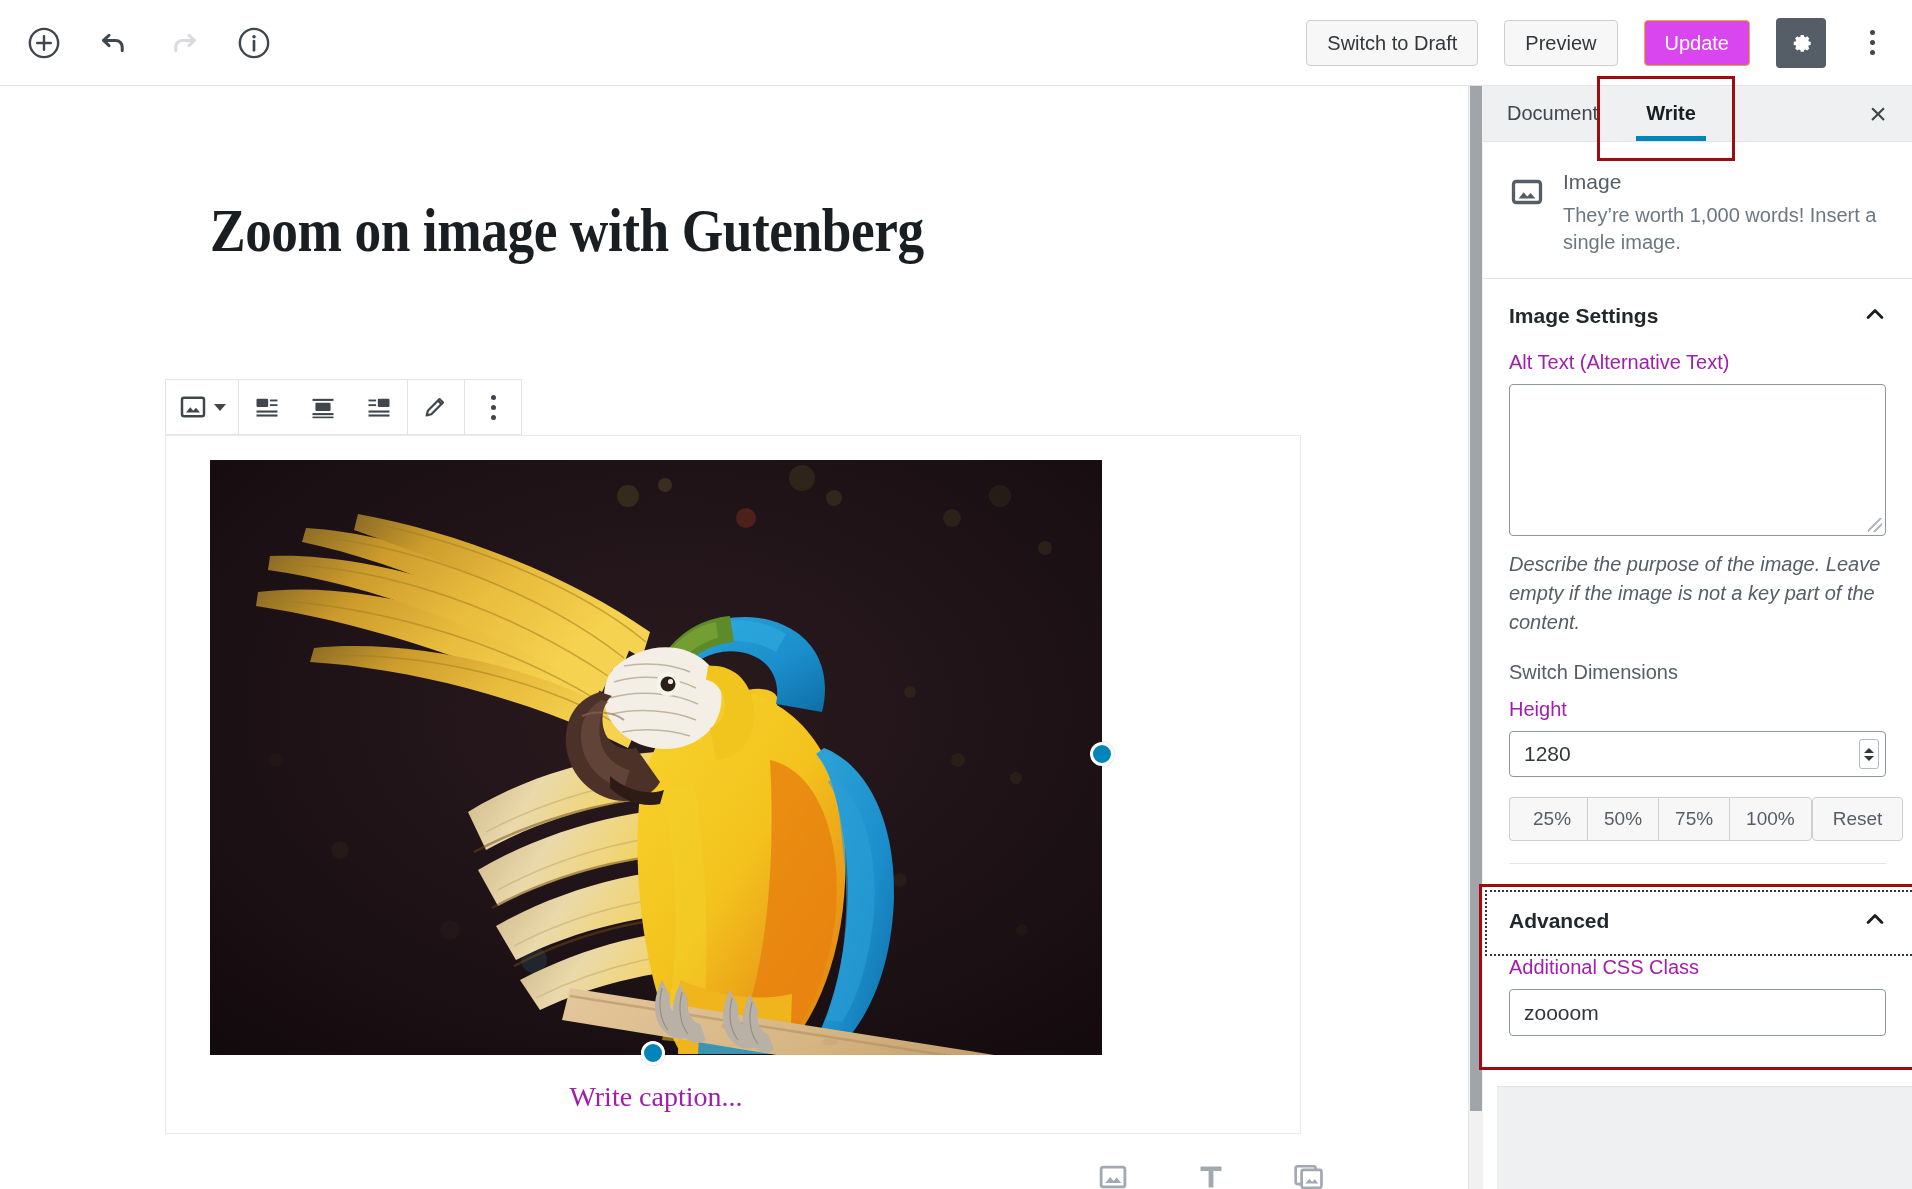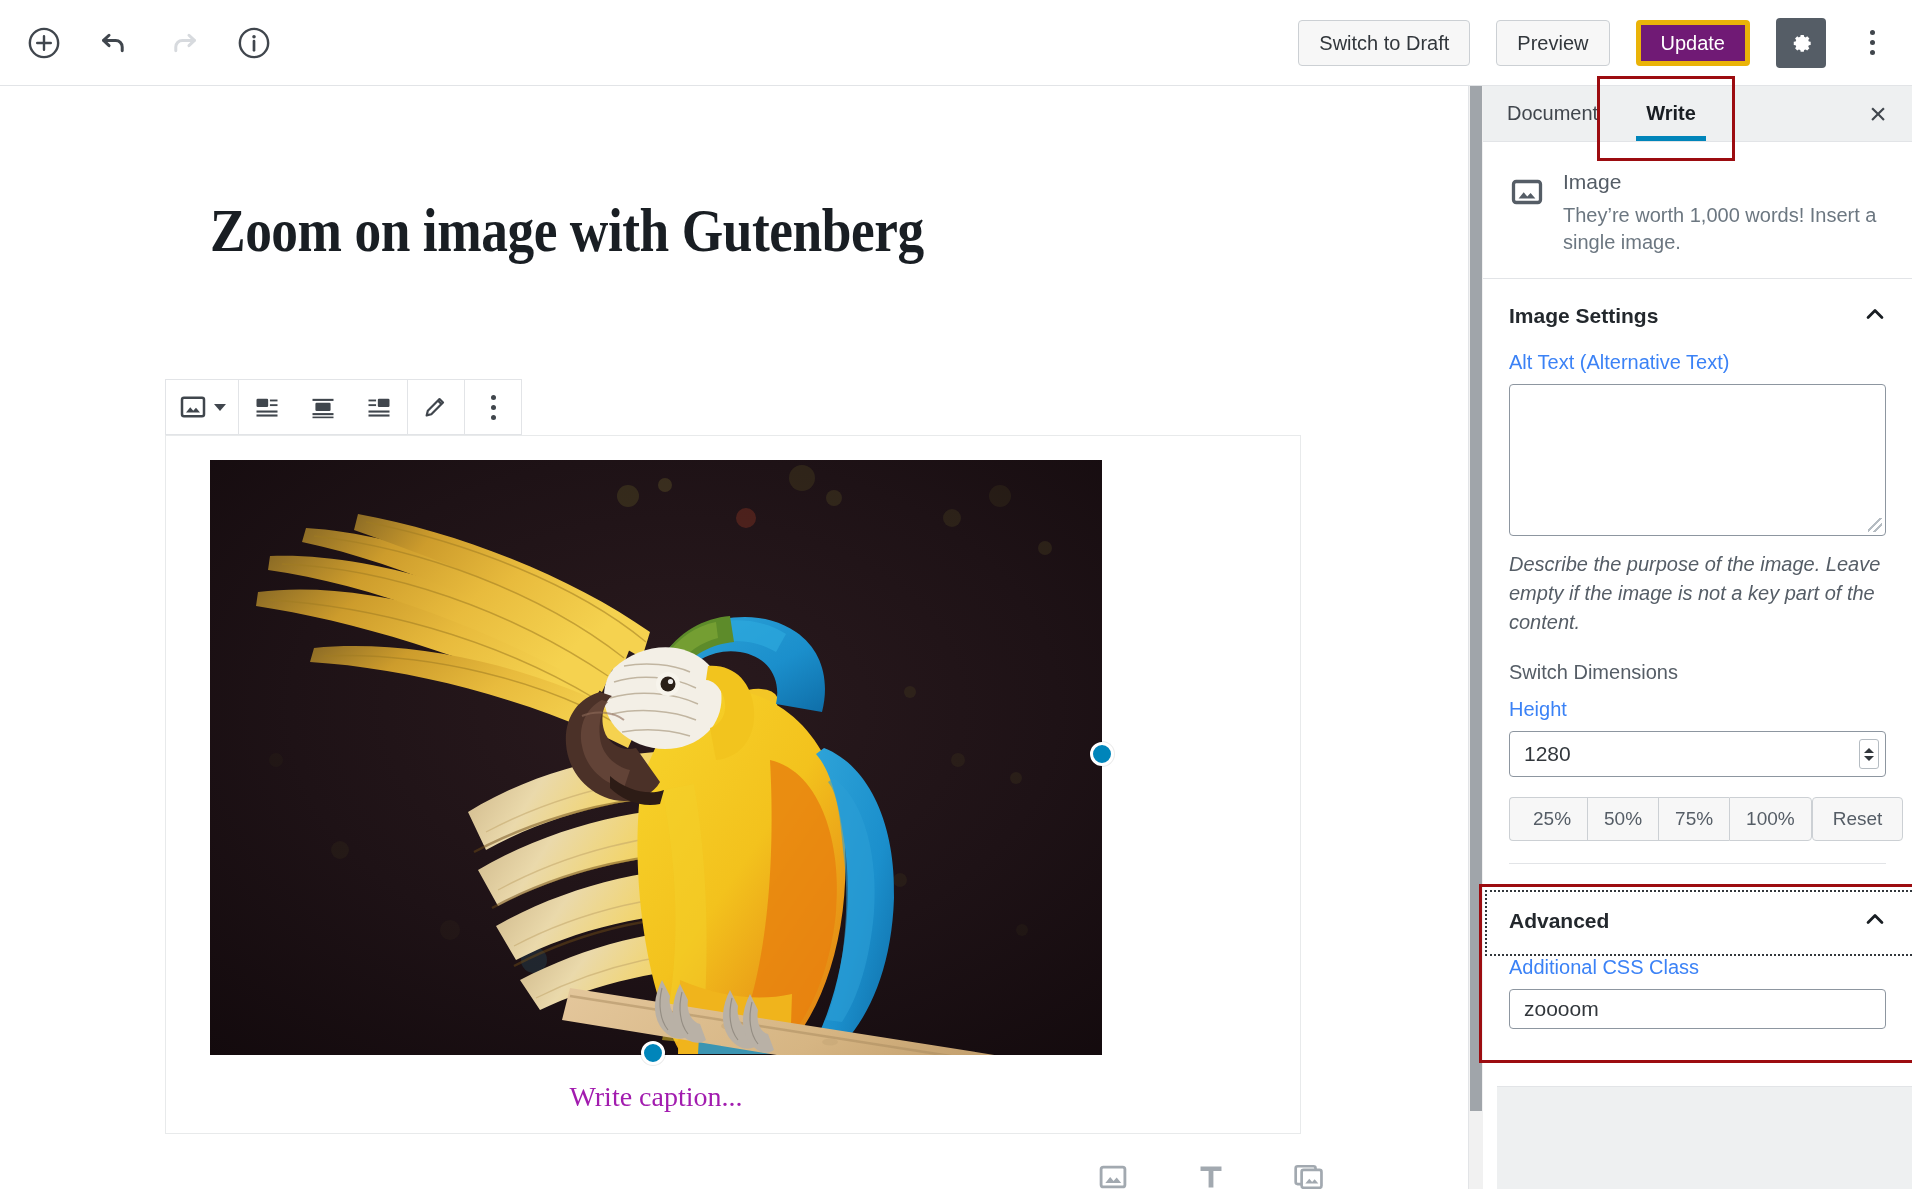--- a/index.html
+++ b/index.html
@@ -29,21 +29,21 @@
     margin-left:auto; display:flex; align-items:center; gap:26px; padding-right:20px;
   }
   .btn{
     font-family:"Liberation Sans", sans-serif;
     font-size:20px; line-height:1;
     padding:0 20px; height:46px;
     display:flex; align-items:center; justify-content:center;
     border-radius:4px; cursor:pointer; white-space:nowrap;
   }
   .btn-secondary{ background:#f7f7f7; border:1px solid #ccd0d4; color:#32373c; }
-  .btn-primary{ background:#701a75; border:5px solid #eab308; color:#fff; }
+  .btn-primary{ background:#d946ef; border:1px solid #eab308; color:#fff; }
   .gear-btn{
     width:50px; height:50px; background:#555d66; border-radius:4px;
     display:flex; align-items:center; justify-content:center; cursor:pointer;
   }
   .kebab-btn{
     width:40px; height:50px; display:flex; align-items:center; justify-content:center;
     cursor:pointer;
   }
   .dot{ width:5px; height:5px; border-radius:50%; background:#40464d; }
   .dots-v{ display:flex; flex-direction:column; gap:5px; align-items:center; }
@@ -149,21 +149,21 @@
   .bc-desc{ font-size:20px; color:#6c7781; line-height:1.35; }
 
   .panel-head{
     display:flex; align-items:center; justify-content:space-between;
     padding:22px 24px 20px 26px; cursor:pointer;
   }
   .panel-title{ font-size:21px; font-weight:bold; color:#23282d; }
   .chev{ color:#191e23; }
 
   .panel-body{ padding:0 26px 20px 26px; }
-  .field-label{ font-size:20px; color:#3b82f6; margin-bottom:10px; }
+  .field-label{ font-size:20px; color:#a21caf; margin-bottom:10px; }
   .textarea{
     width:100%; height:152px; border:1px solid #8d96a0; border-radius:4px; background:#fff;
     position:relative;
   }
   .textarea::after{
     content:""; position:absolute; right:3px; bottom:3px; width:14px; height:14px;
     background:
       linear-gradient(135deg, transparent 0 42%, #b5bcc2 42% 52%, transparent 52% 67%),
       linear-gradient(135deg, transparent 0 67%, #b5bcc2 67% 77%, transparent 77%);
   }
@@ -210,21 +210,21 @@
   }
   .adv-highlight{
     position:absolute; left:-4px; top:0; right:-12px; bottom:-14px;
     border:3px solid #9c0c10; pointer-events:none;
   }
   .adv-focus{
     position:absolute; left:2px; top:6px; right:-4px; height:66px;
     border:2px dotted #32373c; pointer-events:none;
   }
   .text-input{
-    margin-top:10px; height:40px; border:1px solid #8d96a0; border-radius:4px; background:#fff;
+    margin-top:10px; height:47px; border:1px solid #8d96a0; border-radius:4px; background:#fff;
     display:flex; align-items:center; padding:0 14px; font-size:21px; color:#32373c;
   }
   .sb-footer{
     position:absolute; left:14px; right:0; bottom:0; height:103px; background:#eef0f1;
     border-top:1px solid #e2e4e7;
   }
 
   
   .parrot-svg{ display:block; width:100%; height:100%; }
 </style>

